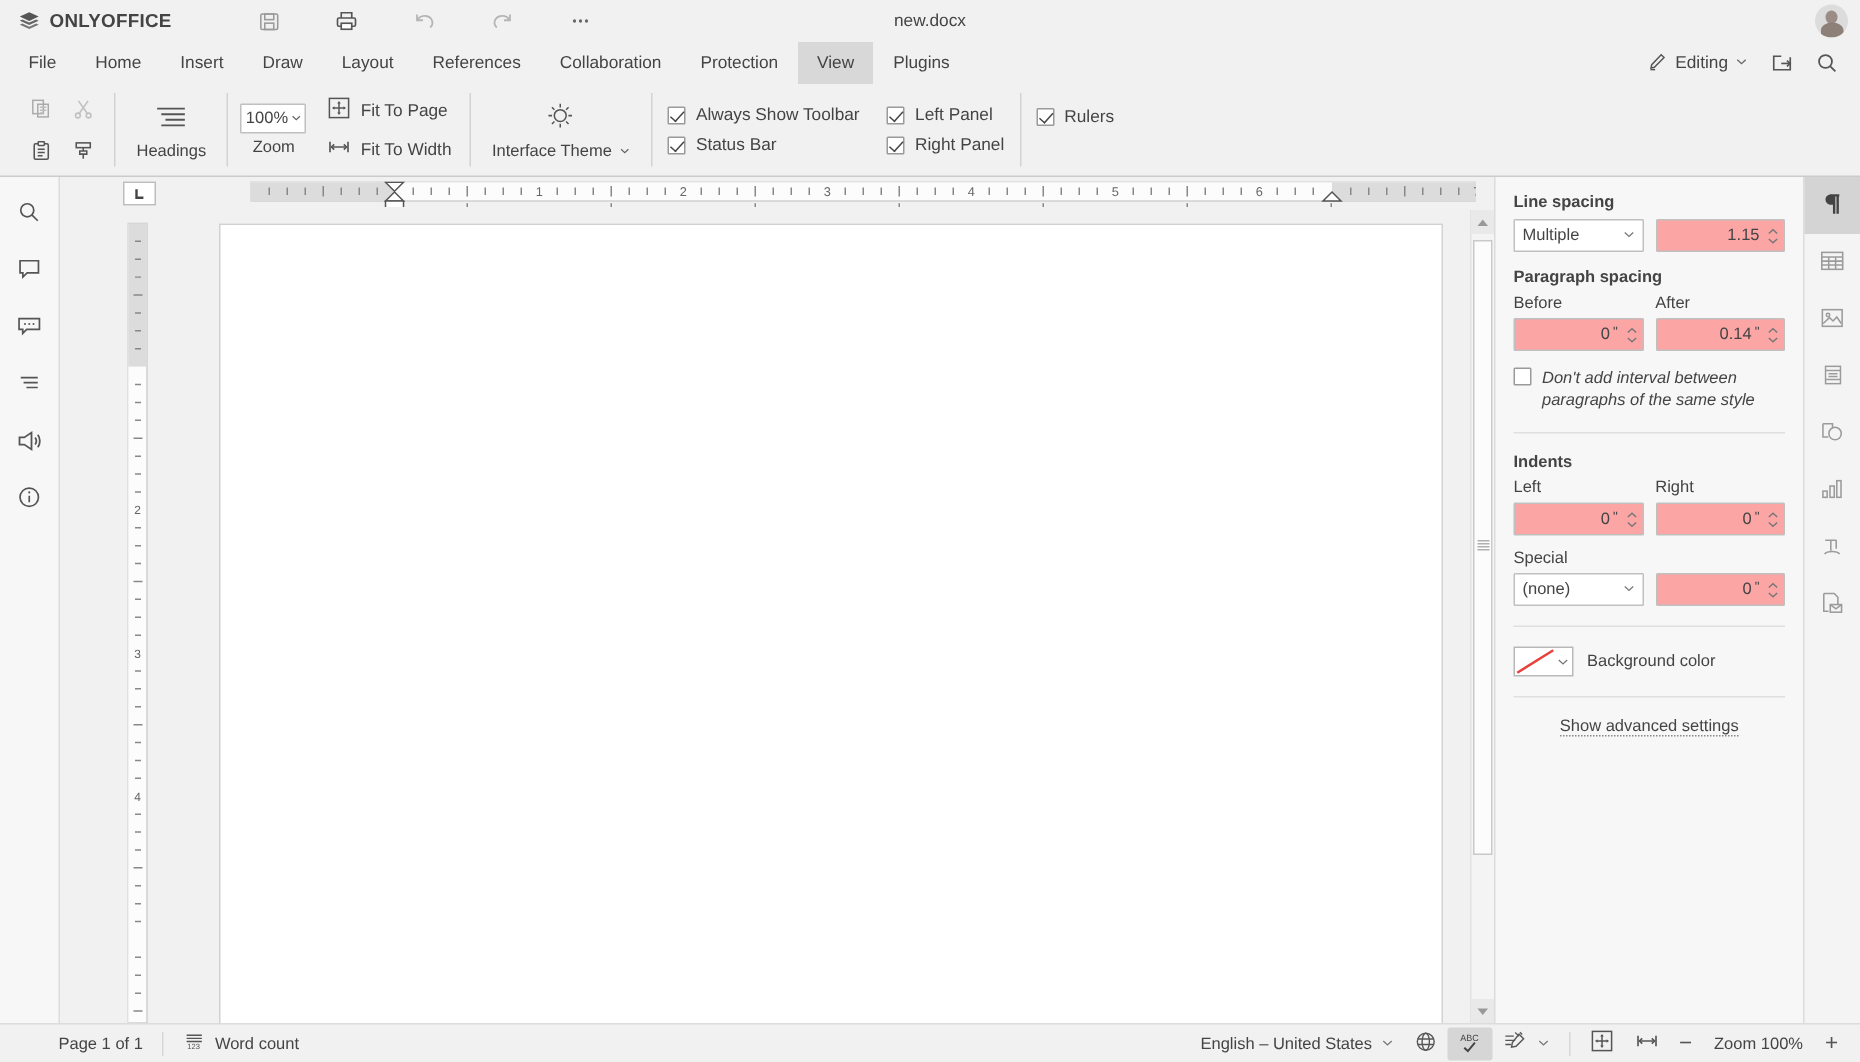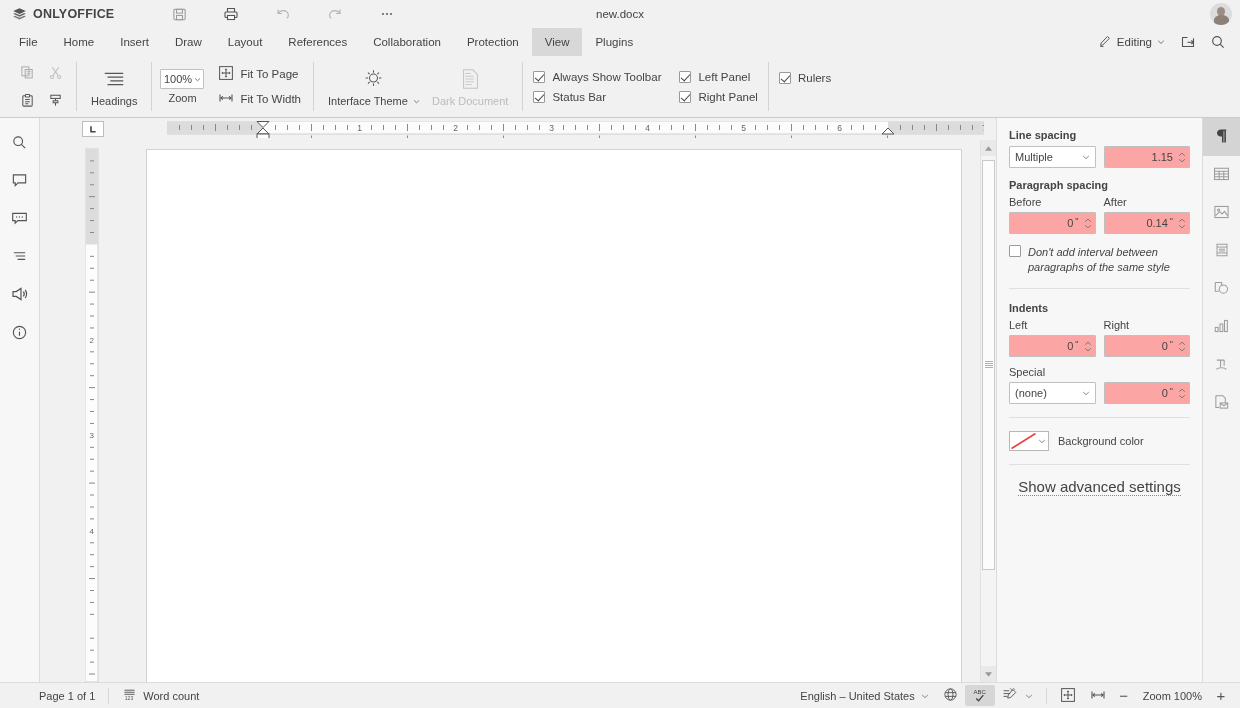--- a/index.html
+++ b/index.html
@@ -186,21 +186,21 @@
   .hr { height: 1px; background: #e0e0e0; margin: 13px 0; }
 
   .bg-row { display: flex; align-items: center; gap: 9px; }
   .color-swatch {
     width: 40px; height: 20px; border: 1px solid #b8b8b8; background: #fff;
     display: flex; align-items: center; cursor: pointer;
   }
   .color-box { width: 27px; height: 18px; position: relative; overflow: hidden; }
   .color-arrow { width: 12px; display: flex; align-items: center; justify-content: center; }
   .adv-link {
-    text-align: center; font-size: 15px; color: #444; cursor: pointer;
+    text-align: center; font-size: 11px; color: #444; cursor: pointer;
     border-bottom: 1px dotted #888; display: inline-block;
   }
   .adv-wrap { text-align: center; margin-top: 2px; }
 
   
   .right-rail {
     width: 38px; background: #f4f4f4; border-left: 1px solid #dcdcdc;
     display: flex; flex-direction: column; align-items: center; padding-top: 0;
     flex: 0 0 38px;
   }
@@ -428,31 +428,20 @@
           <svg width="25" height="24" viewBox="0 0 26 26" fill="none" stroke="#555" stroke-width="1.1">
             <circle cx="13" cy="12" r="4.3"></circle>
             <path d="M13 3.5v2.6M13 17.9v2.6M4.5 12h2.6M18.9 12h2.6M7 6l1.8 1.8M17.2 16.2 19 18M19 6l-1.8 1.8M8.8 16.2 7 18"></path>
           </svg>
         </span>
         <span class="lbl">
           <span>Interface Theme</span>
           <svg width="7" height="7" viewBox="0 0 10 10" fill="none" stroke="#666" stroke-width="1.2" style="margin-left:2px">
             <path d="M1.5 3.5 5 6.8 8.5 3.5"></path>
           </svg>
-        </span>
-      </div>
-      <div class="big-btn disabled">
-        <span>
-          <svg width="23" height="24" viewBox="0 0 24 26" fill="none" stroke="#c3c3c3" stroke-width="1.1">
-            <path d="M4.5 3h10l5 5v15h-15z"></path>
-            <path d="M6.5 7h6M6.5 10h9M6.5 13h9M6.5 16h9M6.5 19h7" stroke="#cccccc"></path>
-          </svg>
-        </span>
-        <span class="lbl">
-          <span>Dark Document</span>
         </span>
       </div>
     </div>
     <div class="rsep"></div>
 
     <div class="rgroup">
       <div class="chk-col">
         <div class="chk-row">
           <span class="chk on"></span>
           <span class="lbl">Always Show Toolbar</span>

